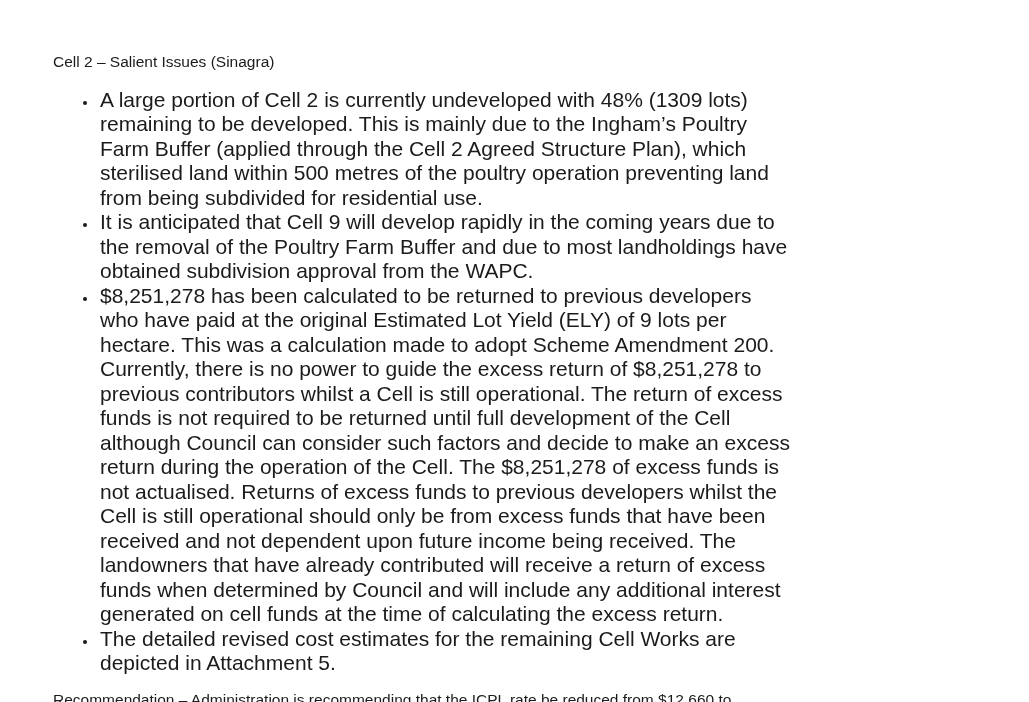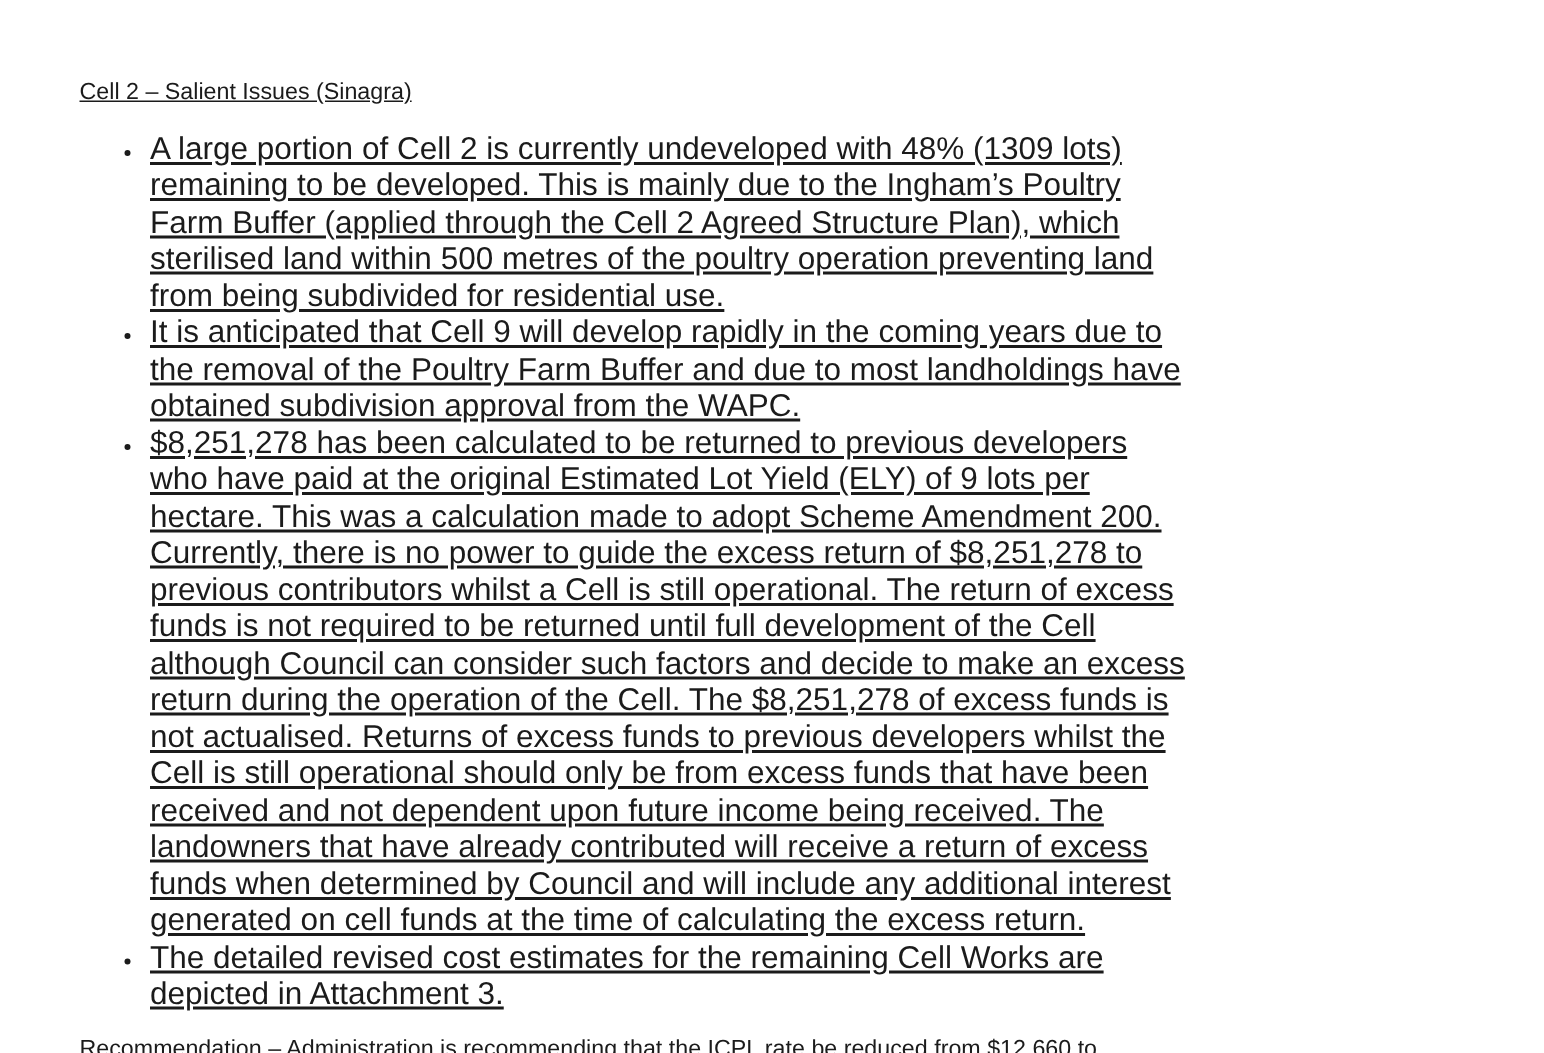--- a/index.html
+++ b/index.html
@@ -14,21 +14,20 @@
     font-family: "Liberation Sans", sans-serif;
     color: #1b1b1b;
     -webkit-font-smoothing: antialiased;
   }
   .page {
     box-sizing: border-box;
     width: 847px;
     height: 702px;
     padding: 50px 56px 0 53px;
     background: #ffffff;
-    text-decoration: underline;
   }
   .heading {
     margin: 0 0 13px 0;
     font-size: 15.5px;
     line-height: 24.5px;
     font-weight: 400;
   }
   .bullet-list {
     margin: 0;
     padding: 0 0 0 45px;
@@ -51,17 +50,17 @@
 </head>
 <body>
 
 <div class="page">
   <p class="heading">Cell 2 – Salient Issues (Sinagra)</p>
 
   <ul class="bullet-list">
     <li>A large portion of Cell 2 is currently undeveloped with 48% (1309 lots) remaining to be developed. This is mainly due to the Ingham’s Poultry Farm Buffer (applied through the Cell 2 Agreed Structure Plan), which sterilised land within 500 metres of the poultry operation preventing land from being subdivided for residential use.</li>
     <li>It is anticipated that Cell 9 will develop rapidly in the coming years due to the removal of the Poultry Farm Buffer and due to most landholdings have obtained subdivision approval from the WAPC.</li>
     <li>$8,251,278 has been calculated to be returned to previous developers who have paid at the original Estimated Lot Yield (ELY) of 9 lots per hectare. This was a calculation made to adopt Scheme Amendment 200. Currently, there is no power to guide the excess return of $8,251,278 to previous contributors whilst a Cell is still operational. The return of excess funds is not required to be returned until full development of the Cell although Council can consider such factors and decide to make an excess return during the operation of the Cell. The $8,251,278 of excess funds is not actualised. Returns of excess funds to previous developers whilst the Cell is still operational should only be from excess funds that have been received and not dependent upon future income being received. The landowners that have already contributed will receive a return of excess funds when determined by Council and will include any additional interest generated on cell funds at the time of calculating the excess return.</li>
-    <li>The detailed revised cost estimates for the remaining Cell Works are depicted in Attachment 3.</li>
+    <li>The detailed revised cost estimates for the remaining Cell Works are depicted in Attachment 5.</li>
   </ul>
 
   <p class="recommendation">Recommendation – Administration is recommending that the ICPL rate be reduced from $12,660 to $19,701 to reflect an increased density of lots currently being generated and to prevent a large overcollection of contributions.</p>
 </div>
 
 </body></html>

